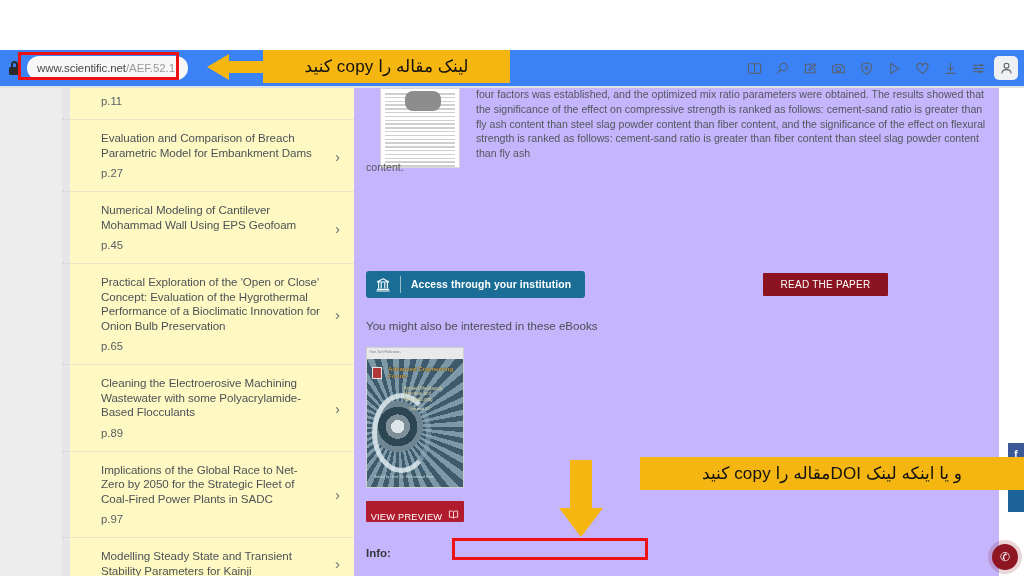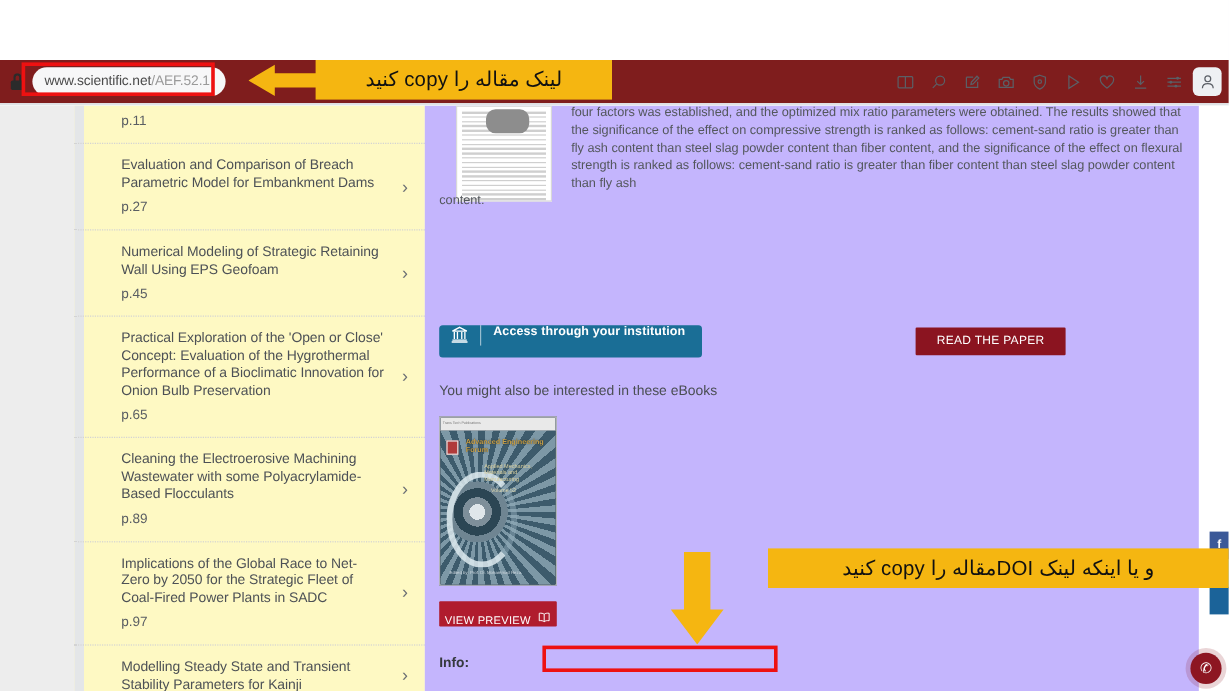--- a/index.html
+++ b/index.html
@@ -7,21 +7,21 @@
     width: 1024px; height: 576px;
     overflow: hidden;
     background: #ffffff;
     font-family: "Liberation Sans", sans-serif;
   }
   #screen { position: relative; width: 1024px; height: 576px; background: #ffffff; }
 
   
   .browser-bar {
     position: absolute; left: 0; top: 50px; width: 1024px; height: 36px;
-    background: #7f1d1d;
+    background: #3b82f6;
   }
   .url-wrap {
     position: absolute; left: 8px; top: 4px; width: 180px; height: 27px;
     display: flex; align-items: center;
   }
   .lock-icon {
     width: 13px; height: 14px; flex: 0 0 13px; margin-right: 6px;
     position: relative;
   }
   .lock-icon .body {
@@ -120,21 +120,21 @@
     font-size: 10.6px; line-height: 14.8px; color: #53575c;
   }
   .abstract-tail {
     position: absolute; left: 0px; top: 72px;
     font-size: 10.6px; line-height: 14.8px; color: #53575c;
   }
 
   .btn-institution {
     position: absolute; left: 12px; top: 183px; height: 27px;
     background: #1a6e96; color: #ffffff; border-radius: 3px;
-    display: flex; align-items: flex-start; padding: 0 14px 0 9px;
+    display: flex; align-items: center; padding: 0 14px 0 9px;
     font-size: 10.4px; font-weight: bold; letter-spacing: 0.1px;
   }
   .inst-icon { margin-right: 9px; display: flex; }
   .inst-div { width: 1px; height: 17px; background: rgba(255,255,255,0.55); margin-right: 10px; }
 
   .btn-read {
     position: absolute; left: 409px; top: 185px; width: 125px; height: 23px;
     background: #8b1420; color: #ffffff; border-radius: 1px;
     display: flex; align-items: center; justify-content: center;
     font-size: 10px; letter-spacing: 0.25px;
@@ -340,21 +340,21 @@
           <div class="side-page">p.11</div>
         </div>
 
         <div class="side-item">
           <div class="side-title">Evaluation and Comparison of Breach Parametric Model for Embankment Dams</div>
           <div class="side-page">p.27</div>
           <span class="chev">›</span>
         </div>
 
         <div class="side-item">
-          <div class="side-title">Numerical Modeling of Strategic Retaining Wall Using EPS Geofoam</div>
+          <div class="side-title">Numerical Modeling of Cantilever Mohammad Wall Using EPS Geofoam</div>
           <div class="side-page">p.45</div>
           <span class="chev">›</span>
         </div>
 
         <div class="side-item">
           <div class="side-title">Practical Exploration of the 'Open or Close' Concept: Evaluation of the Hygrothermal Performance of a Bioclimatic Innovation for Onion Bulb Preservation</div>
           <div class="side-page">p.65</div>
           <span class="chev">›</span>
         </div>
 

